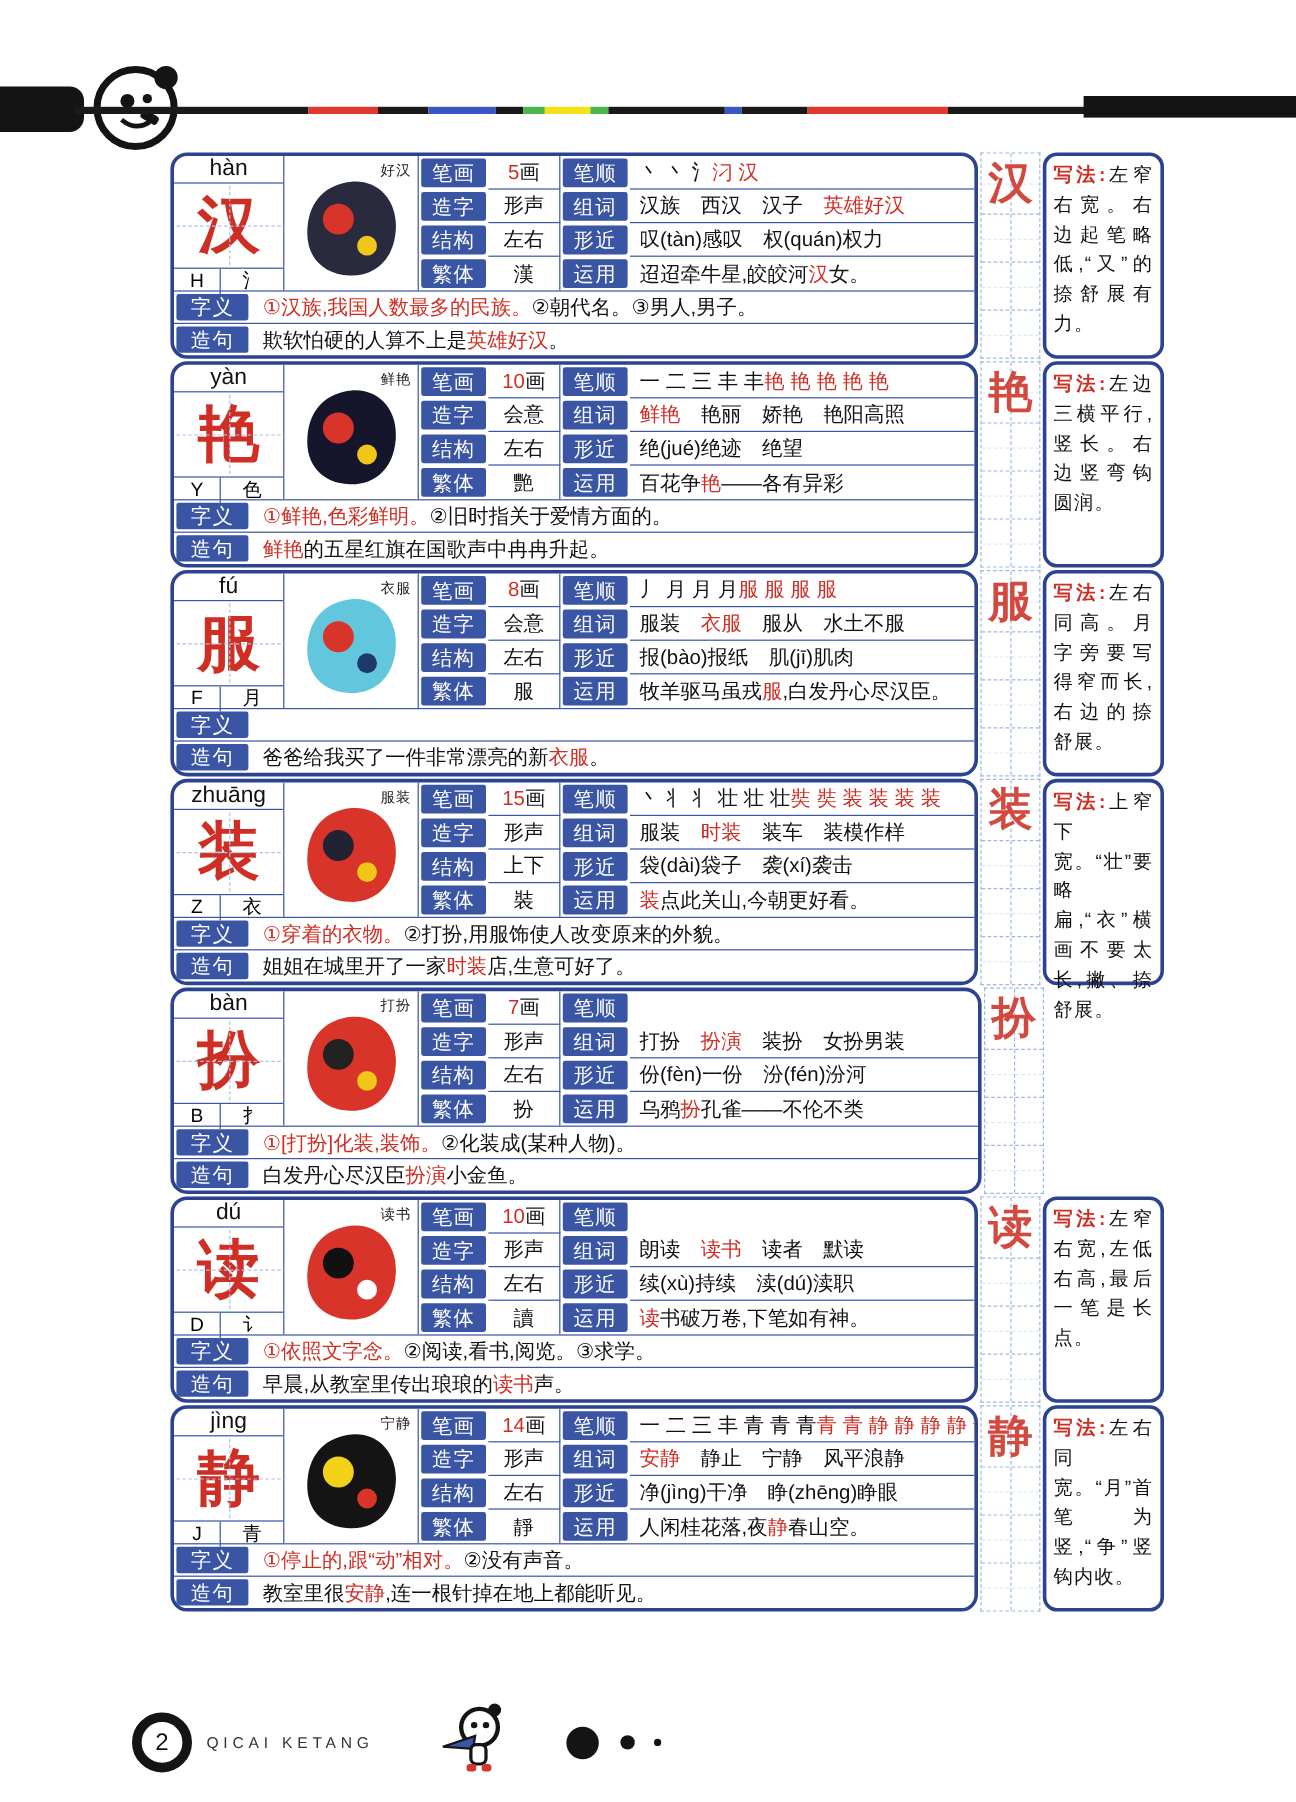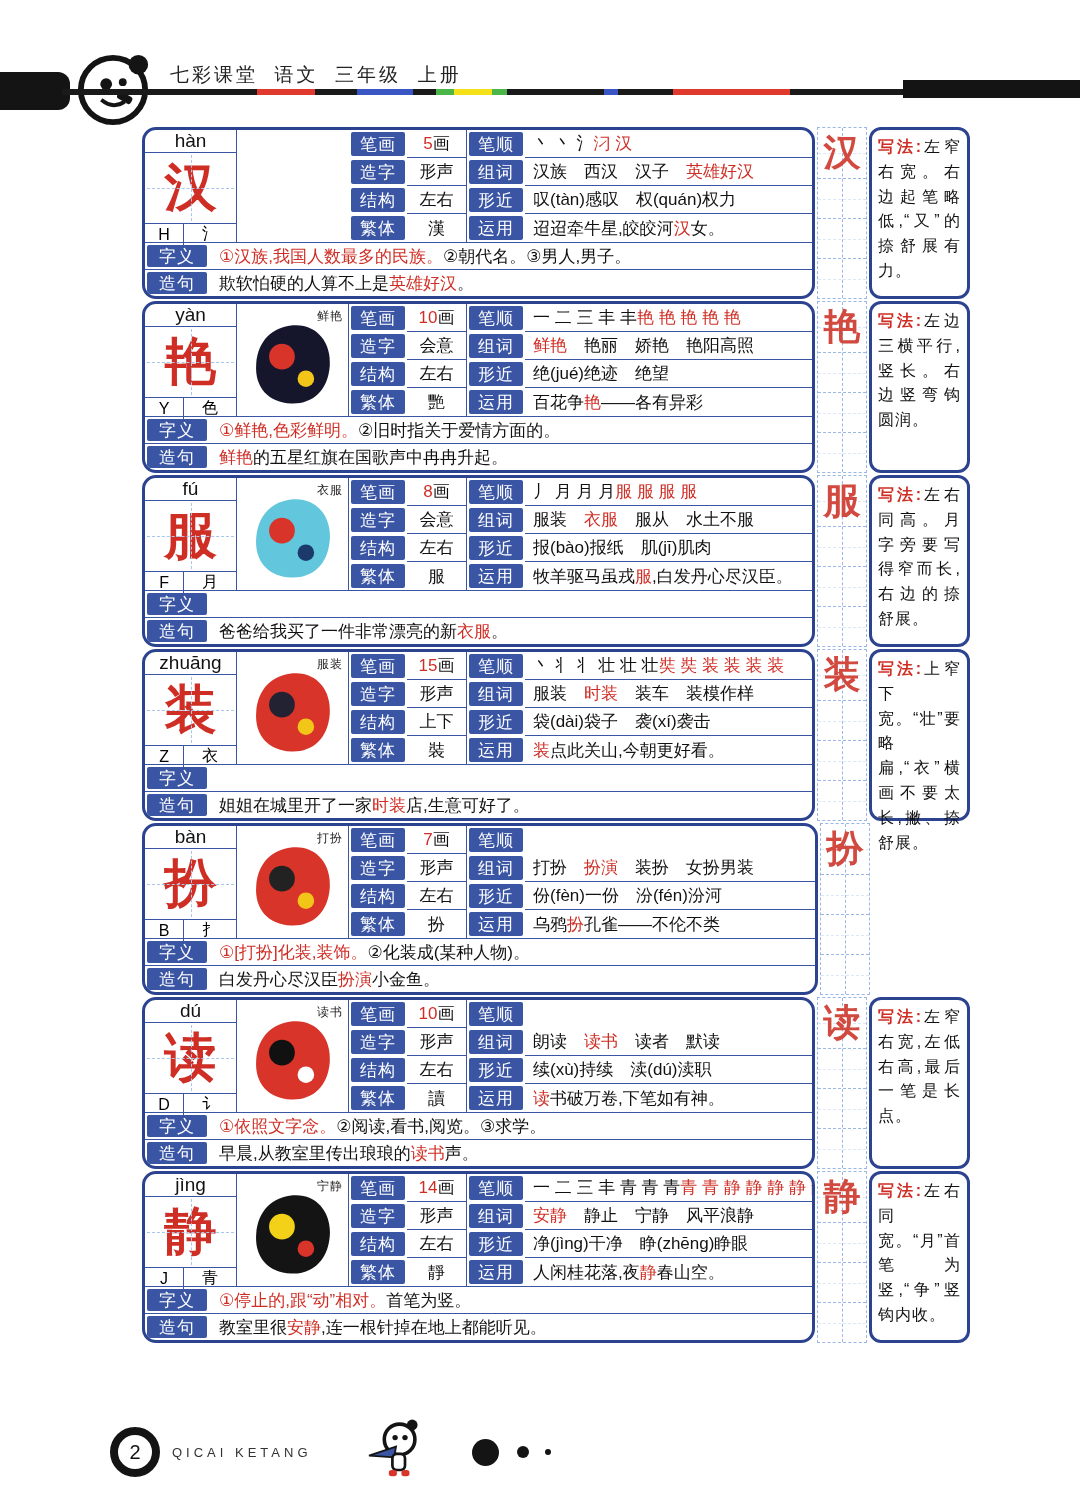--- a/index.html
+++ b/index.html
@@ -74,21 +74,20 @@
 
   <div class="hdr-left-block"></div>
   <svg class="logo" viewBox="0 0 80 80">
     <circle cx="40" cy="40" r="33" fill="#ffffff" stroke="#141414" stroke-width="6"></circle>
     <circle cx="66" cy="14" r="10" fill="#141414"></circle>
     <circle cx="33" cy="34" r="6" fill="#141414"></circle>
     <circle cx="50" cy="32" r="4" fill="#141414"></circle>
     <path d="M28 50 q12 10 24 2" stroke="#141414" stroke-width="4" fill="none"></path>
     <rect x="44" y="44" width="16" height="8" rx="3" transform="rotate(30 52 48)" fill="#141414"></rect>
   </svg>
-  <div class="hdr-title">七彩课堂  语文  三年级  上册</div>
   <div class="hdr-bar">
       <span style="width: 195px; background: rgb(26, 26, 26);"></span>
       <span style="width: 58px; background: rgb(224, 58, 47);"></span>
       <span style="width: 42px; background: rgb(26, 26, 26);"></span>
       <span style="width: 56px; background: rgb(58, 85, 196);"></span>
       <span style="width: 23px; background: rgb(26, 26, 26);"></span>
       <span style="width: 18px; background: rgb(76, 182, 72);"></span>
       <span style="width: 38px; background: rgb(245, 225, 24);"></span>
       <span style="width: 15px; background: rgb(76, 182, 72);"></span>
       <span style="width: 97px; background: rgb(26, 26, 26);"></span>
@@ -103,20 +102,28 @@
     <div class="card">
       <div class="main">
         <div class="idcell">
           <div class="pinyin">hàn</div>
           <div class="bigchar">汉</div>
           <div class="initials">
             <div class="ini">H</div>
             <div class="rad">氵</div>
           </div>
         </div>
+        <div class="imgcell">
+          <div class="caption">好汉</div>
+          <svg class="illu" viewBox="0 0 100 100">
+            <path d="M50 8 C75 6 92 26 90 52 C88 80 70 94 48 93 C24 92 8 76 10 50 C12 24 28 10 50 8 Z" fill="#2a2a3e"></path>
+            <circle cx="38" cy="42" r="14" fill="#d8342a"></circle>
+            <circle cx="64" cy="66" r="9" fill="#f2c618"></circle>
+          </svg>
+        </div>
 
         <div class="lblue" style="grid-row:1;grid-column:3">笔画</div>
         <div class="val" style="grid-row:1;grid-column:4">
             <span class="red">5</span>
             <span> 画</span>
           </div>
         <div class="lblue" style="grid-row:1;grid-column:5">笔顺</div>
         <div class="val2" style="grid-row:1;grid-column:6">
             <span>丶 丶 氵 </span>
             <span class="red">汈 汉</span>
@@ -392,20 +399,24 @@
         <div class="lblue" style="grid-row:4;grid-column:3">繁体</div>
         <div class="val nb" style="grid-row:4;grid-column:4">裝</div>
         <div class="lblue" style="grid-row:4;grid-column:5">运用</div>
         <div class="val2 nb" style="grid-row:4;grid-column:6">
             <span class="red">装</span>
             <span>点此关山,今朝更好看。</span>
           </div>
 
         <div class="wrow" style="grid-row:5">
           <div class="rowlbl">字义</div>
+          <div class="rowtxt">
+              <span class="red">①穿着的衣物。</span>
+              <span>②打扮,用服饰使人改变原来的外貌。</span>
+            </div>
         </div>
         <div class="wrow" style="grid-row:6">
           <div class="rowlbl">造句</div>
           <div class="rowtxt">
               <span>姐姐在城里开了一家</span>
               <span class="red">时装</span>
               <span>店,生意可好了。</span>
             </div>
         </div>
       </div>
@@ -635,21 +646,21 @@
         <div class="val2 nb" style="grid-row:4;grid-column:6">
             <span>人闲桂花落,夜</span>
             <span class="red">静</span>
             <span>春山空。</span>
           </div>
 
         <div class="wrow" style="grid-row:5">
           <div class="rowlbl">字义</div>
           <div class="rowtxt">
               <span class="red">①停止的,跟“动”相对。</span>
-              <span>首笔为竖。</span>
+              <span>②没有声音。</span>
             </div>
         </div>
         <div class="wrow" style="grid-row:6">
           <div class="rowlbl">造句</div>
           <div class="rowtxt">
               <span>教室里很</span>
               <span class="red">安静</span>
               <span>,连一根针掉在地上都能听见。</span>
             </div>
         </div>

